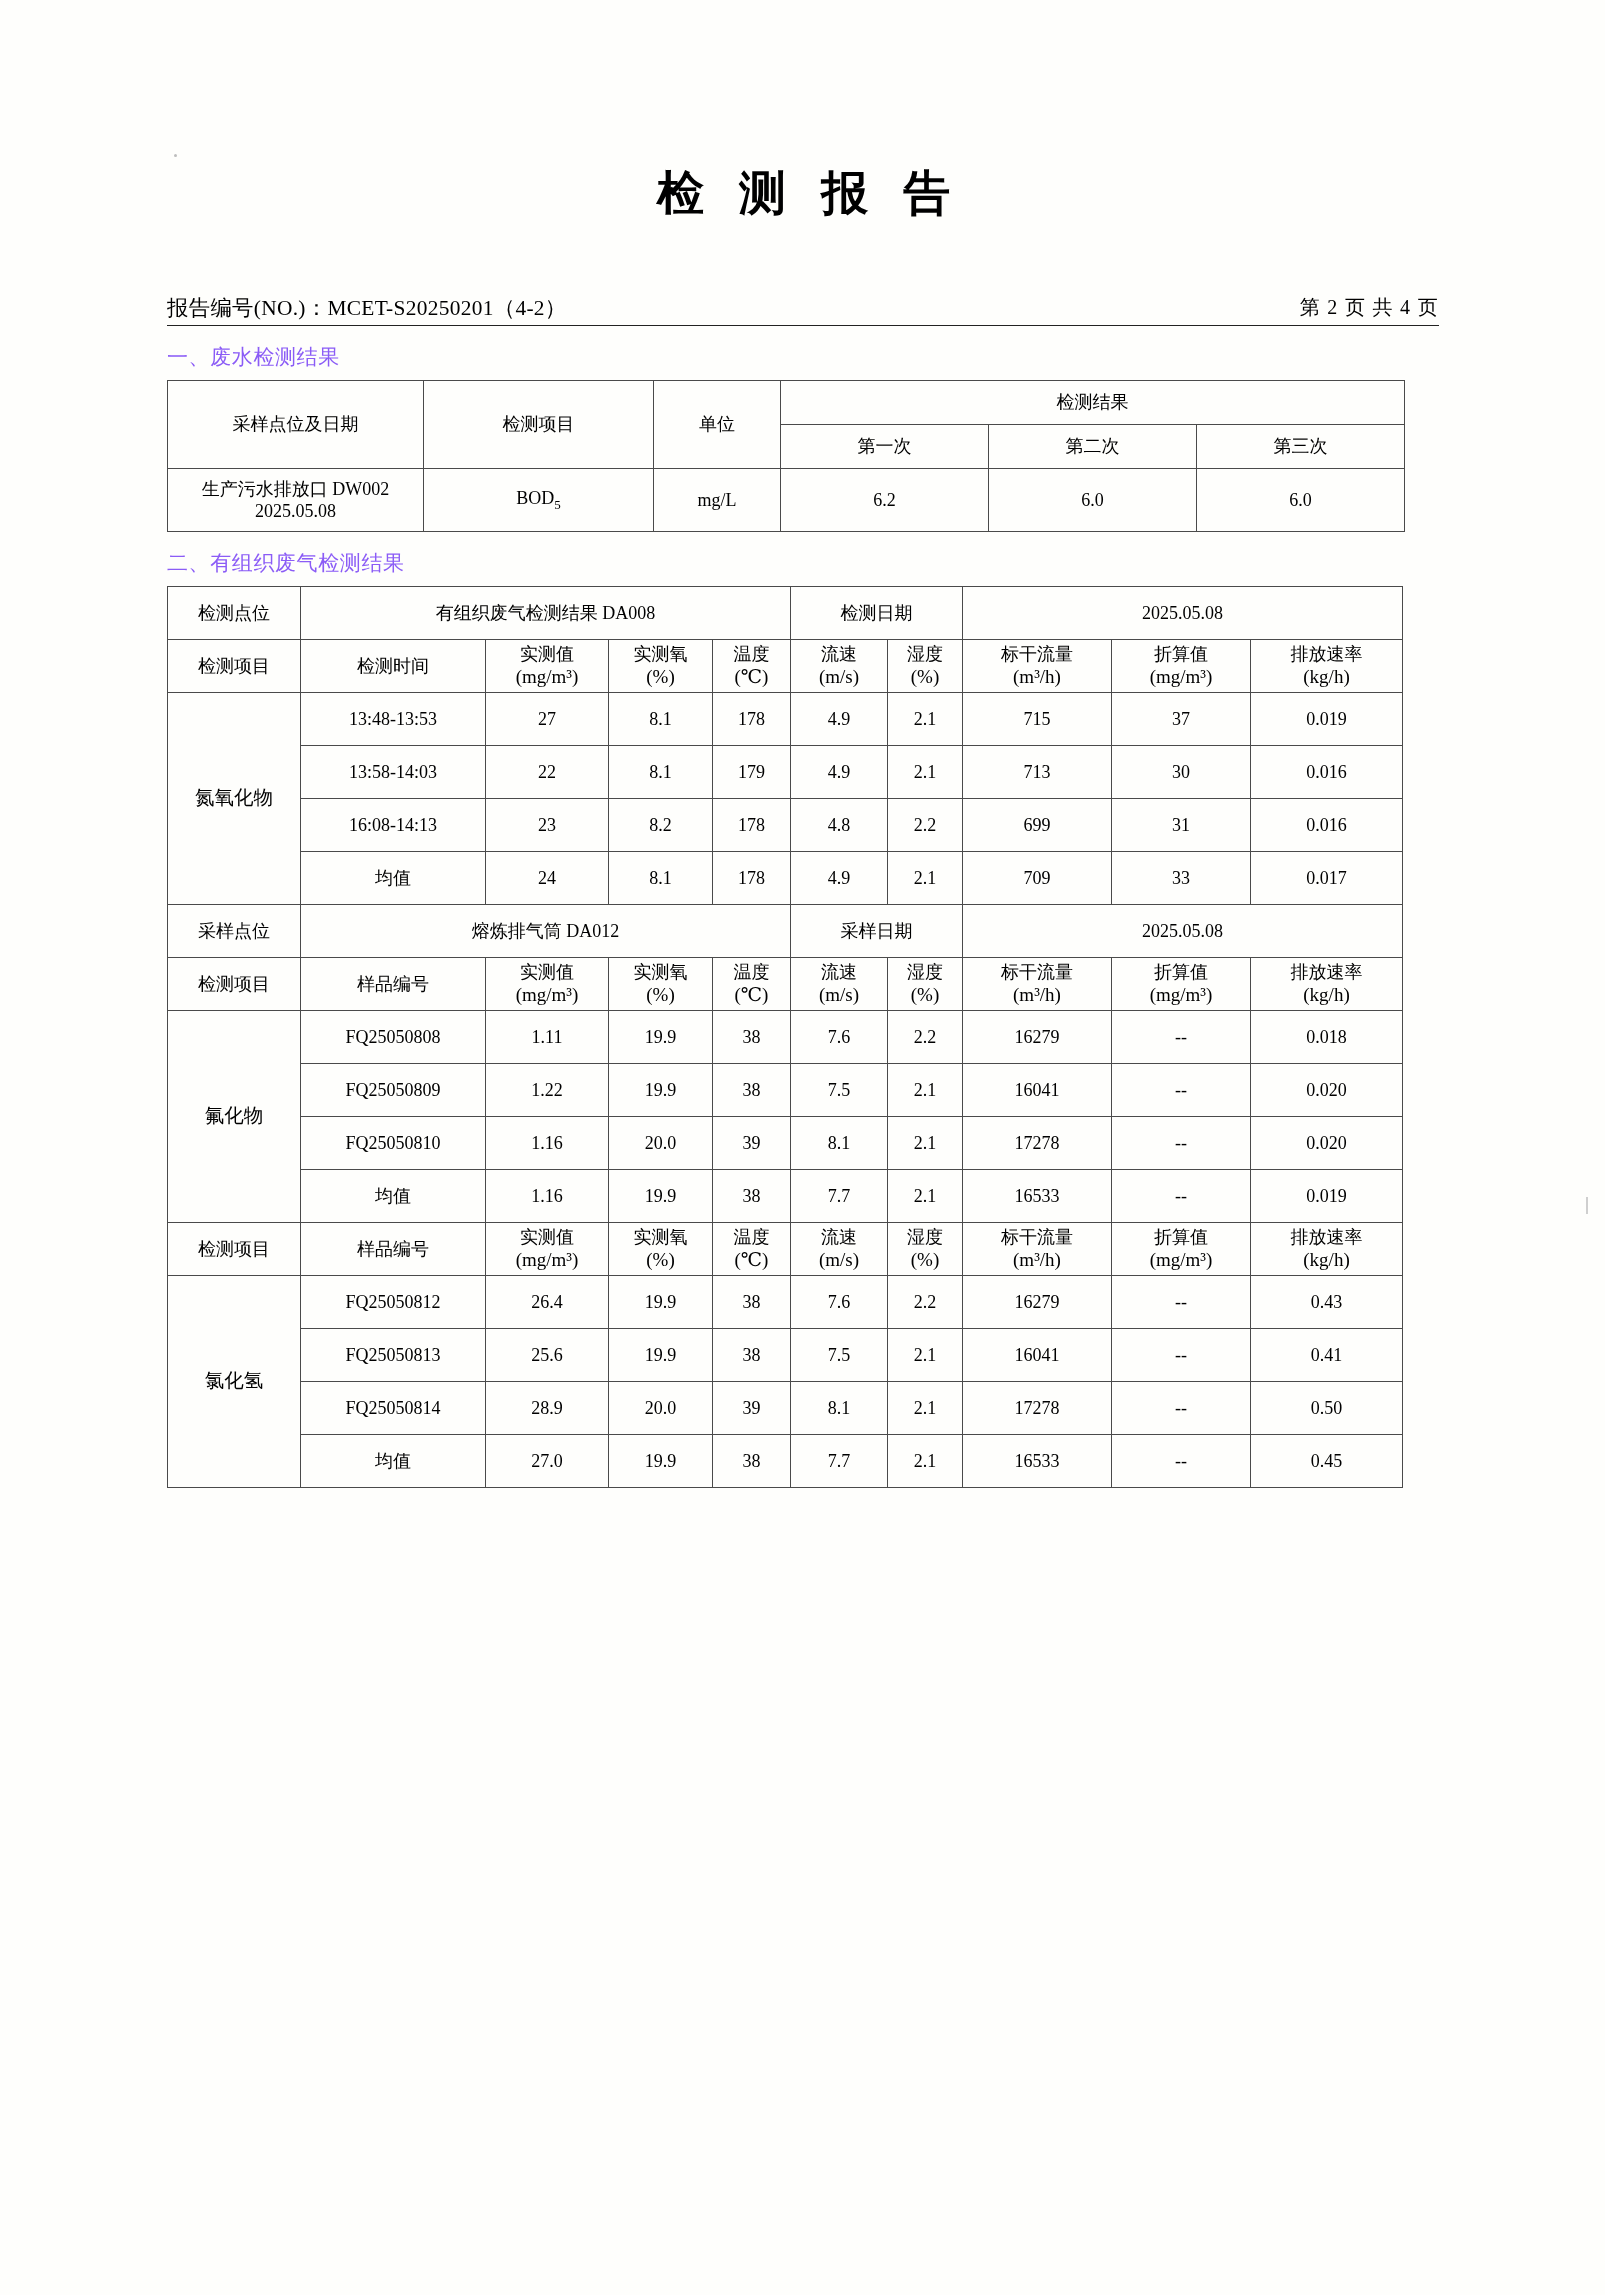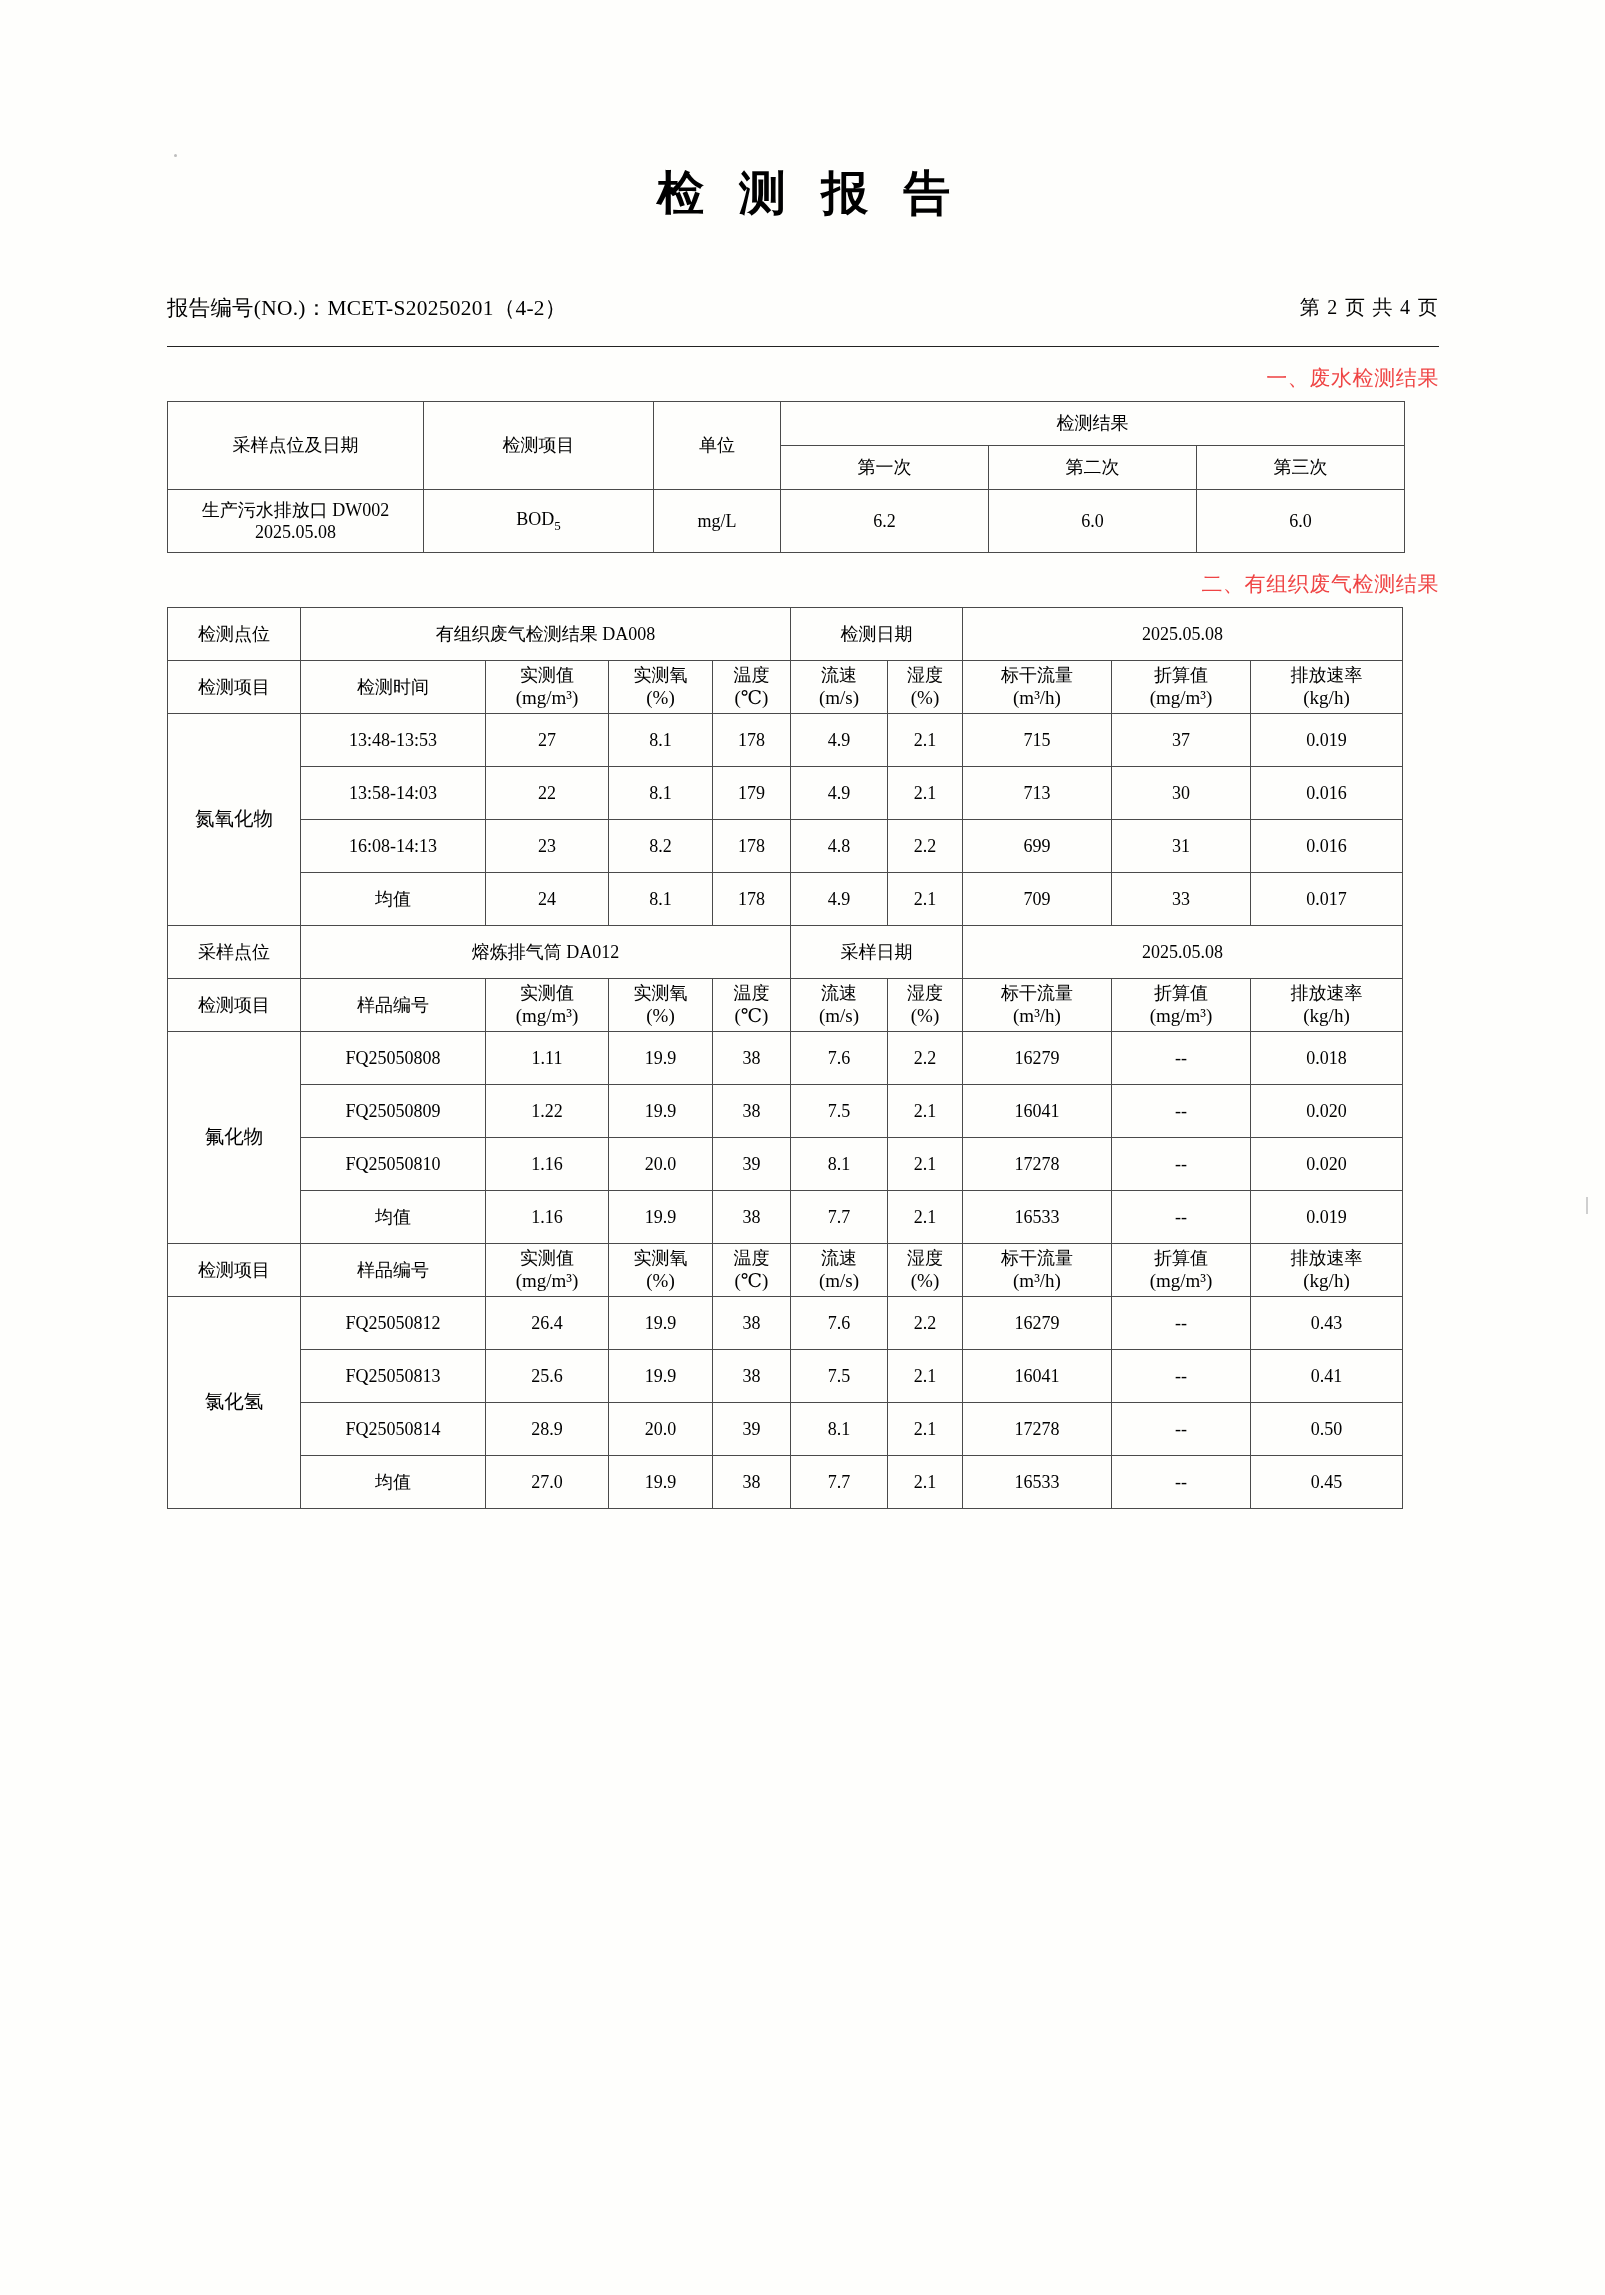--- a/index.html
+++ b/index.html
@@ -41,39 +41,38 @@
     margin: 0 0 0 0;
     padding: 0 0 0 13px;
     color: #000;
   }
   .report-header {
     display: flex;
     justify-content: space-between;
     align-items: flex-end;
     margin-top: 68px;
     border-bottom: 1.9px solid #222;
-    padding-bottom: 24px;
+    padding-bottom: 3px;
   }
   .report-no {
     font-size: 21.4px;
     letter-spacing: 0.3px;
     color: #000;
   }
   .page-no {
     font-size: 20px;
     letter-spacing: 1.3px;
     color: #000;
     padding-bottom: 1.3px;
   }
   .section-title {
     font-size: 21px;
     margin: 17px 0 9px 0;
-    color: #ef4444;
+    color: #8b5cf6;
     letter-spacing: 0.6px;
-    text-align: right;
   }
   table {
     border-collapse: collapse;
     width: 1236px;
     table-layout: fixed;
   }
   table td, table th {
     border: 1.3px solid #4a4a4a;
     text-align: center;
     vertical-align: middle;

